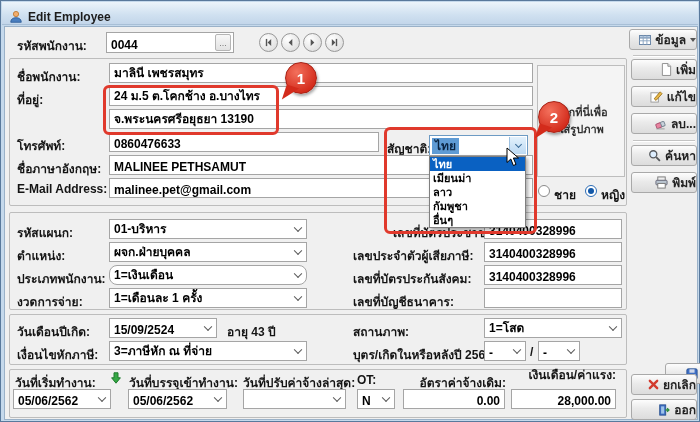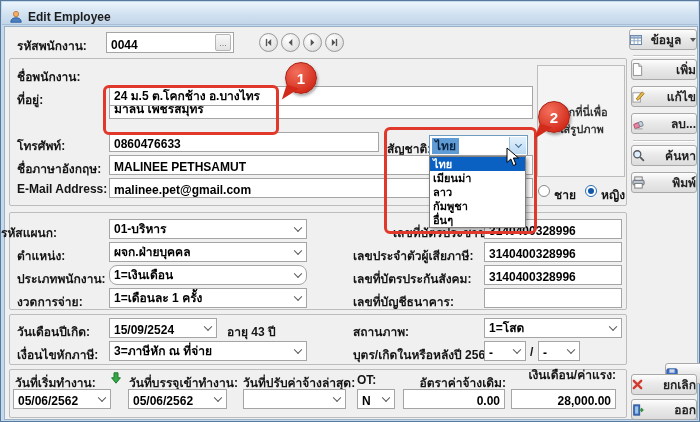--- a/index.html
+++ b/index.html
@@ -32,21 +32,21 @@
   .combo { padding-right:16px; }
   .chev {
     position:absolute; right:5px; top:50%; width:6px; height:6px;
     border-right:1.7px solid #5a5a5a; border-bottom:1.7px solid #5a5a5a;
     transform:translateY(-70%) rotate(45deg);
   }
   .btn {
     position:absolute; width:66px; height:21px; left:630px;
     background:linear-gradient(#fdfdfd,#eaeaea 45%,#dcdcdc);
     border:1px solid #a9a9a9; border-radius:3px;
-    display:flex; align-items:center; justify-content:space-between; gap:4px;
+    display:flex; align-items:center; justify-content:flex-end; gap:4px;
     font-size:12px; font-weight:bold; color:#222; cursor:default;
   }
   .hsep { position:absolute; left:632px; width:62px; height:1px; background:#c3c3c3; box-shadow:0 1px 0 #fff; }
   .nav {
     position:absolute; width:19px; height:19px; border-radius:50%;
     border:1px solid #989898; background:radial-gradient(circle at 35% 30%, #ffffff, #d8d8d8);
     display:flex; align-items:center; justify-content:center;
   }
   .radio { position:absolute; width:12px; height:12px; border-radius:50%; background:#fff; border:1px solid #8a8a8a; }
   .radio.sel { border-color:#2a6bb5; }
@@ -184,27 +184,30 @@
         <rect x="3" y="1" width="8" height="4" fill="#eee" stroke="#777"></rect>
         <rect x="1" y="4.6" width="12" height="5" rx="1" fill="#b9c4cf" stroke="#667"></rect>
         <rect x="3" y="8" width="8" height="5" fill="#fff" stroke="#777"></rect>
       </svg>
     <span>พิมพ์</span>
   </div>
 
   <div class="box" style="left:8px;top:57px;width:618px;height:148px;"></div>
 
   <div class="lbl" style="left:16px;top:66px;">ชื่อพนักงาน:</div>
-  <div class="inp" style="left:108px;top:62px;width:424px;height:20px;margin-top:36px;">
+  <div class="inp" style="left:108px;top:62px;width:424px;height:20px;">
       <span>มาลินี เพชรสมุทร</span>
     </div>
 
   <div class="lbl" style="left:16px;top:89px;">ที่อยู่:</div>
   <div class="inp" style="left:108px;top:85px;width:424px;height:20px;">
       <span>24 ม.5 ต.โคกช้าง อ.บางไทร</span>
+    </div>
+  <div class="inp" style="left:108px;top:108px;width:424px;height:20px;">
+      <span>จ.พระนครศรีอยุธยา 13190</span>
     </div>
 
   <div class="lbl" style="left:16px;top:135px;">โทรศัพท์:</div>
   <div class="inp" style="left:108px;top:131px;width:270px;height:20px;">
       <span>0860476633</span>
     </div>
 
   <div class="lbl" style="left:386px;top:138px;">สัญชาติ:</div>
   <div class="natfield">
     <span class="natsel">ไทย</span>
@@ -228,21 +231,21 @@
     <span>ใส่รูปภาพ</span>
   </div>
 
   <span class="radio" style="left:537px;top:184px;"></span>
   <div class="lbl" style="left:553px;top:184px;">ชาย</div>
   <span class="radio sel" style="left:584px;top:184px;"></span>
   <div class="lbl" style="left:600px;top:184px;">หญิง</div>
 
   <div class="box" style="left:8px;top:211px;width:618px;height:98px;"></div>
 
-  <div class="lbl" style="left:0;top:222px;">รหัสแผนก:</div>
+  <div class="lbl" style="left:16px;top:222px;">รหัสแผนก:</div>
   <div class="inp combo" style="left:108px;top:218px;width:198px;height:20px;">
       <span>01-บริหาร</span>
       <span class="chev"></span>
     </div>
   <div class="lbl" style="left:352px;top:222px;margin-left:40px;">เลขที่บัตรประชาชน:</div>
   <div class="inp" style="left:483px;top:218px;width:138px;height:20px;">
       <span>3140400328996</span>
     </div>
 
   <div class="lbl" style="left:16px;top:245px;">ตำแหน่ง:</div>

